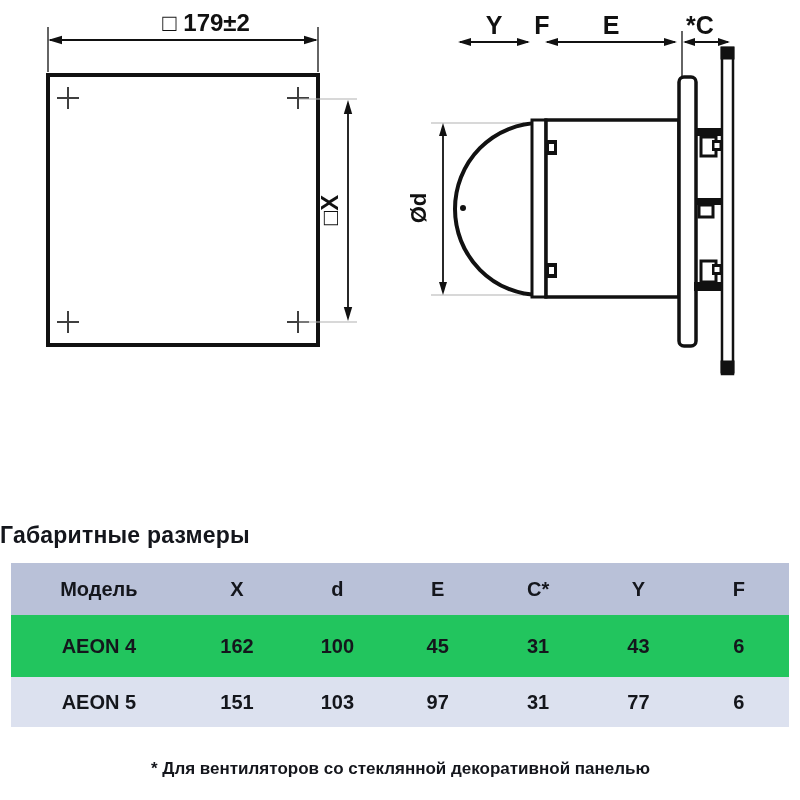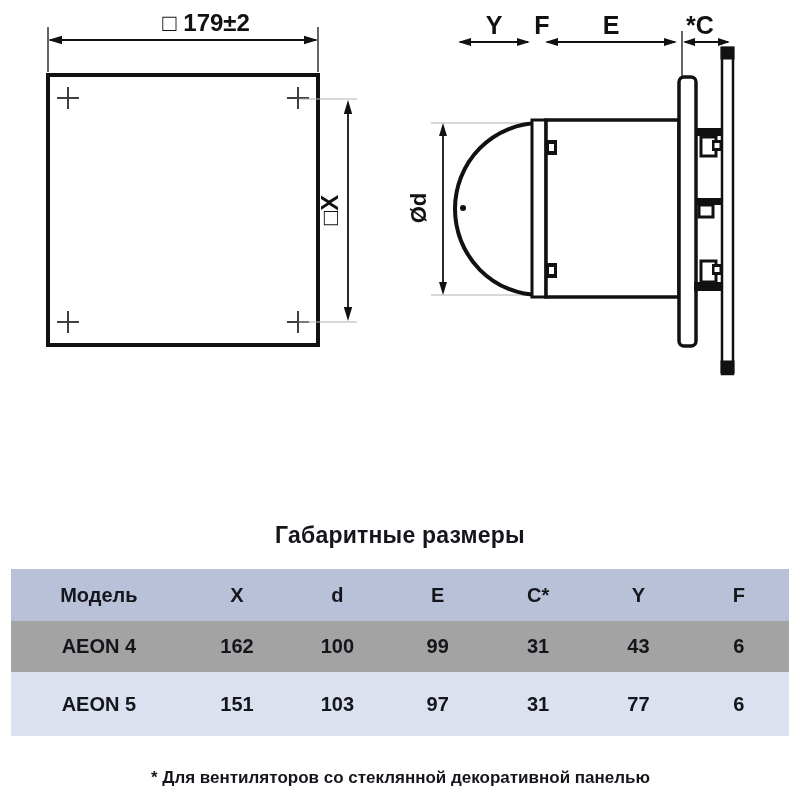--- a/index.html
+++ b/index.html
@@ -3,34 +3,34 @@
 <meta charset="utf-8">
 <style>
   html,body{margin:0;padding:0;}
   body{
     width:800px;height:800px;background:#ffffff;
     font-family:"Liberation Sans", sans-serif;color:#14161c;
     overflow:hidden;
   }
   .drawings{display:block;}
   .section-title{
-    margin:132px 0 0 0;text-align:center;
+    margin:132px 0 0 0;
     font-size:23px;font-weight:700;color:#14161c;letter-spacing:.2px;
   }
   .dim-table{
-    margin:20px auto 0 auto;width:778px;
+    margin:14px auto 0 auto;width:778px;
   }
   .tr{
     display:grid;
     grid-template-columns:22.6% 12.9% 12.9% 12.9% 12.9% 12.9% 12.9%;
     align-items:center;text-align:center;
   }
   .tr.head{background:#b9c1d8;height:52px;font-weight:700;font-size:20px;}
-  .tr.r1{background:#a3a3a3;height:51px;font-weight:700;font-size:20px;}
-  .tr.r2{background:#dce1ef;height:64px;font-weight:700;font-size:20px;}
+  .tr.r1{background:#22c55e;height:62px;font-weight:700;font-size:20px;}
+  .tr.r2{background:#dce1ef;height:50px;font-weight:700;font-size:20px;}
   .footnote{
     margin:32px 0 0 1px;text-align:center;
     font-size:17px;font-weight:600;color:#14161c;
   }
   svg text{fill:#111111;font-family:"Liberation Sans",sans-serif;font-weight:700;}
   .dimline{stroke:#111111;stroke-width:1.8;fill:none;}
   .extline{stroke:#111111;stroke-width:1.3;fill:none;}
   .grayline{stroke:#b1b1b1;stroke-width:1.2;fill:none;}
   .arrow{fill:#111111;stroke:none;}
   .cross{stroke:#3f3f3f;stroke-width:2;fill:none;}
@@ -153,21 +153,21 @@
     <div>d</div>
     <div>E</div>
     <div>C*</div>
     <div>Y</div>
     <div>F</div>
   </div>
   <div class="tr r1">
     <div>AEON 4</div>
     <div>162</div>
     <div>100</div>
-    <div>99</div>
+    <div>45</div>
     <div>31</div>
     <div>43</div>
     <div>6</div>
   </div>
   <div class="tr r2">
     <div>AEON 5</div>
     <div>151</div>
     <div>103</div>
     <div>97</div>
     <div>31</div>

